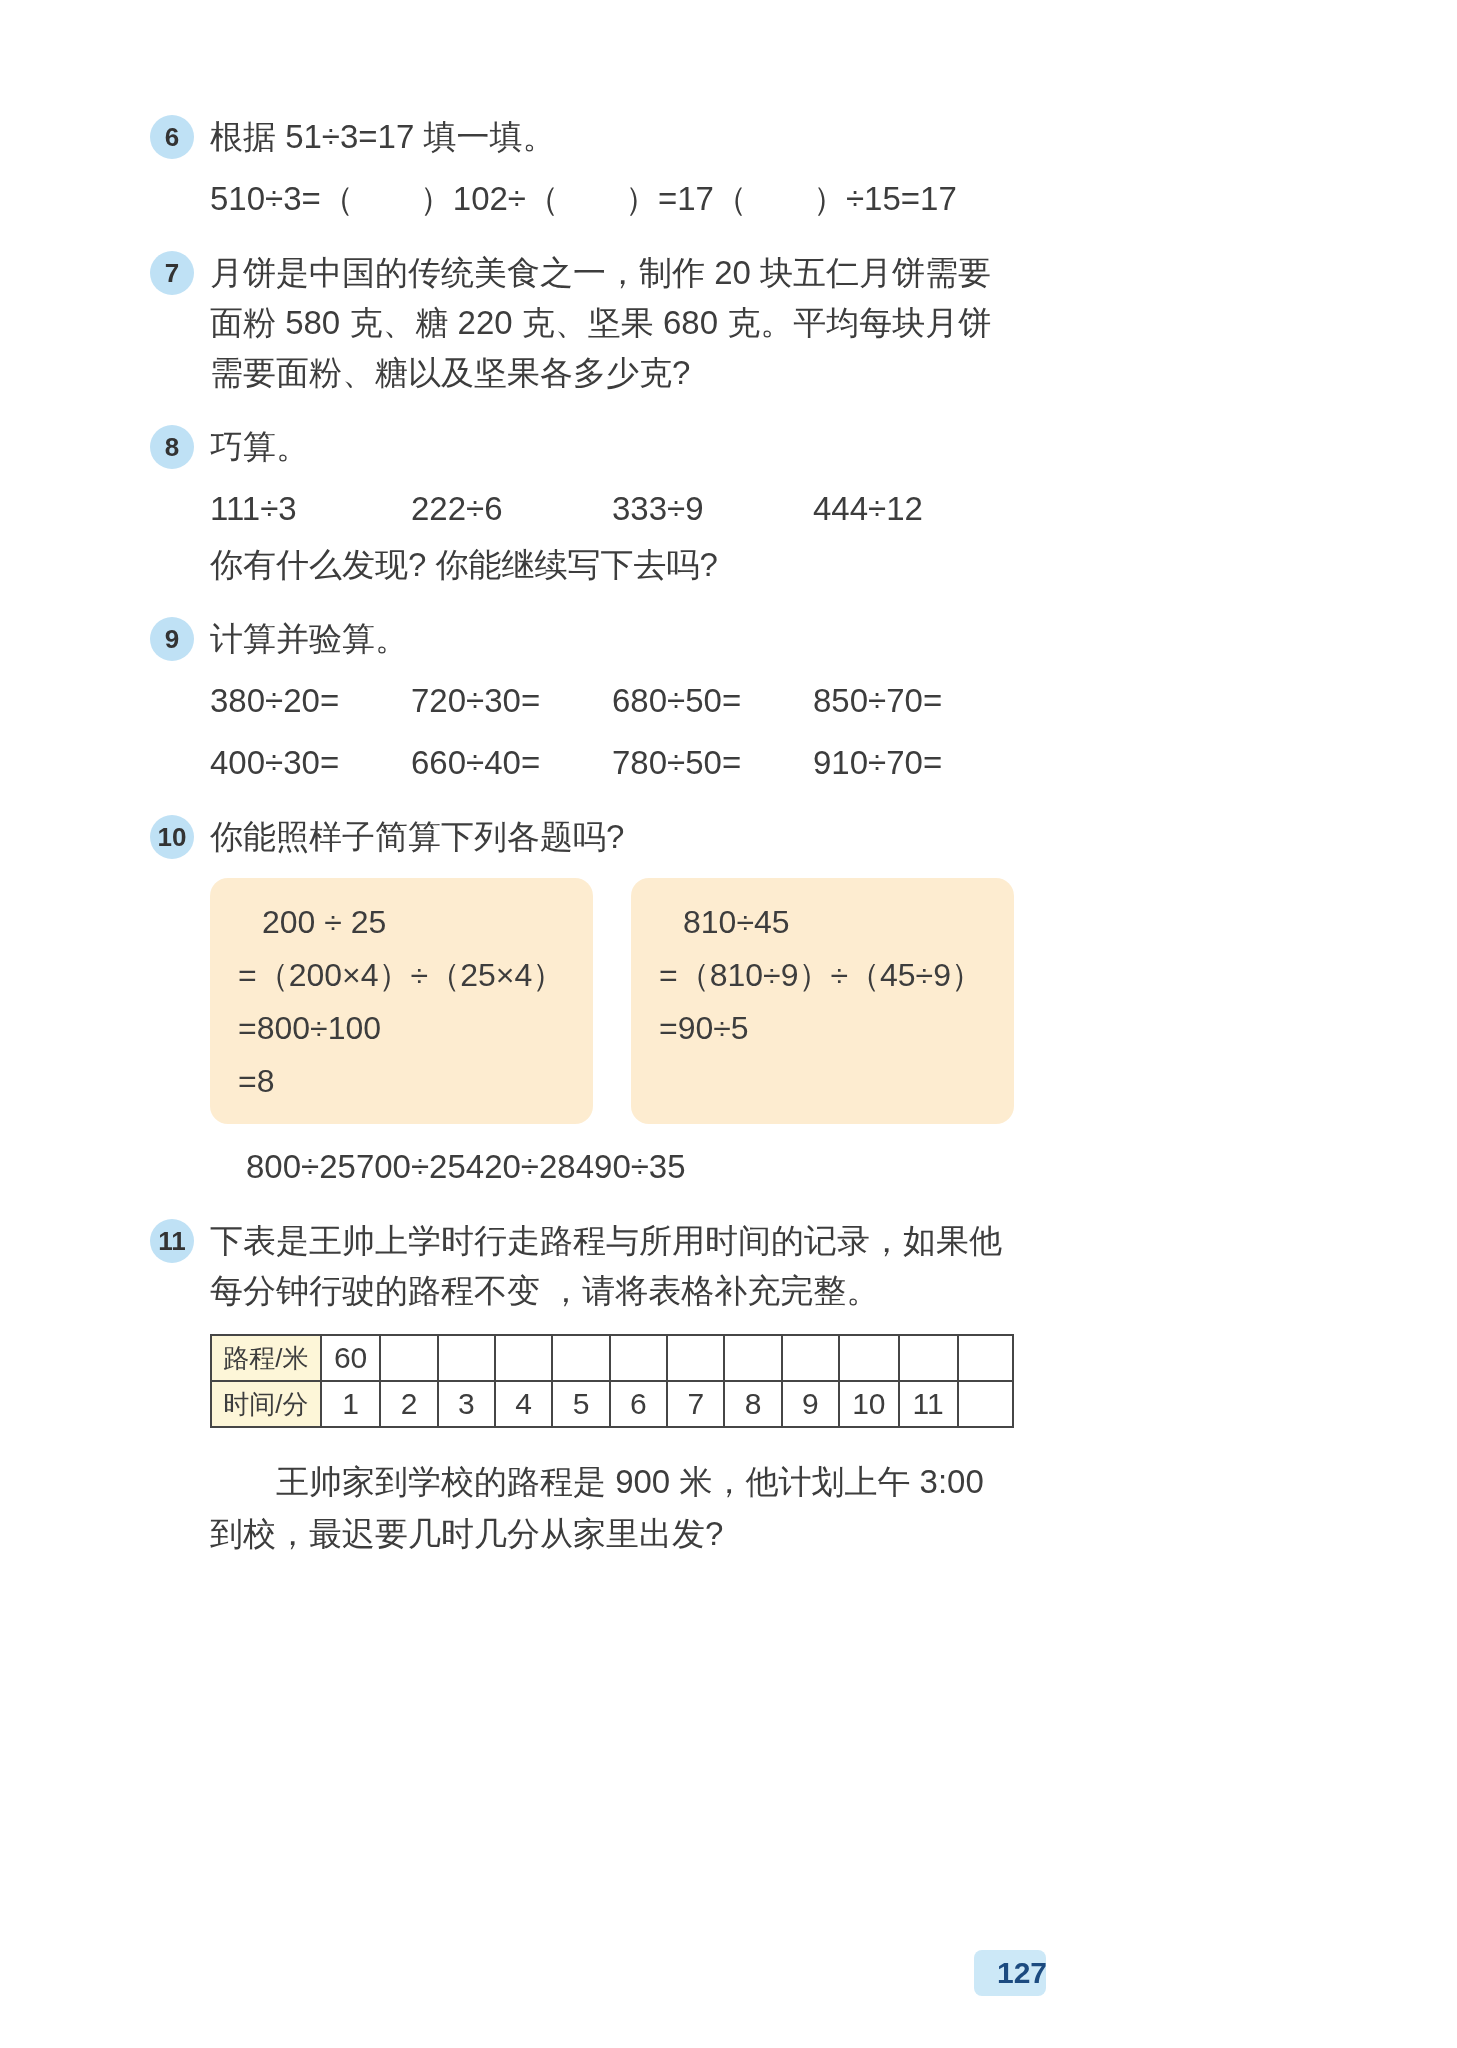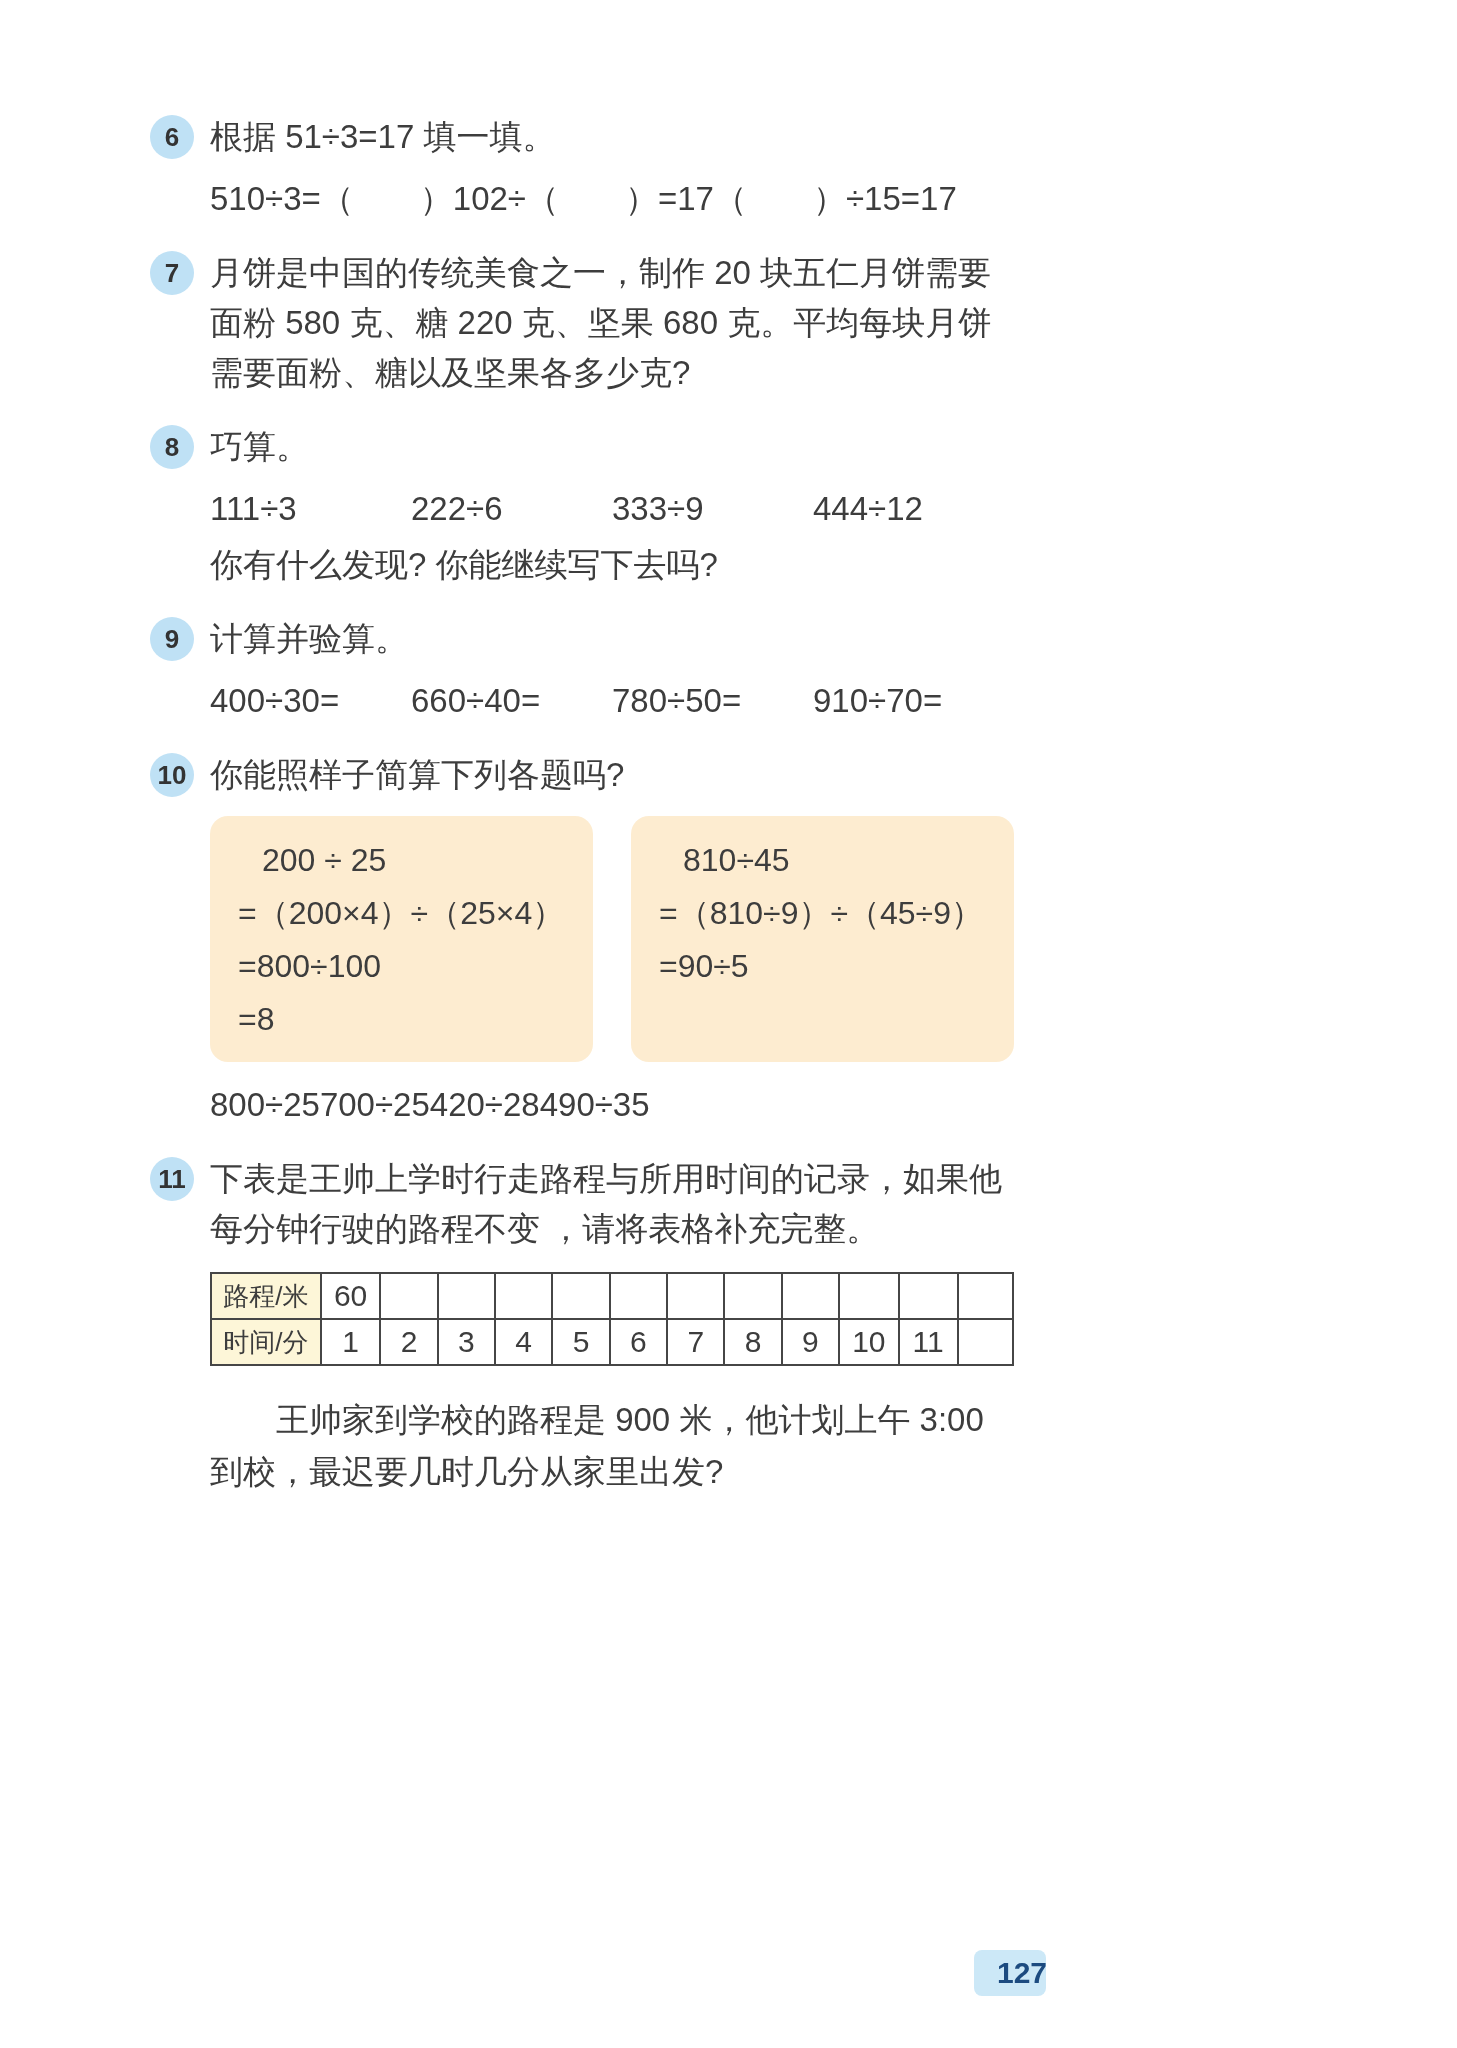--- a/index.html
+++ b/index.html
@@ -41,21 +41,21 @@
   .example-box {
     flex: 1;
     background: var(--example-box-bg, #fdecd0);
     border-radius: 18px;
     padding: 18px 28px 16px 28px;
     font-size: 32px;
     line-height: 53px;
   }
   .example-box .first { padding-left: 24px; }
 
-  .exercises { margin-top: 18px; }
+  .exercises { margin-top: 18px; margin-left: 36px; }
 
   .dt-table { border-collapse: collapse; margin-top: 18px; }
   .dt-table th, .dt-table td {
     border: 2px solid var(--table-border, #464646);
     height: 46px;
     text-align: center;
     vertical-align: middle;
   }
   .dt-table th {
     width: 112px;
@@ -125,20 +125,26 @@
           <span>444÷12</span>
         </div>
         <p class="line qline">你有什么发现? 你能继续写下去吗?</p>
       </div>
     </section>
 
     <section class="problem">
       <span class="badge">9</span>
       <div class="pbody">
         <p class="line">计算并验算。</p>
+        <div class="row grid4">
+          <span>380÷20=</span>
+          <span>720÷30=</span>
+          <span>680÷50=</span>
+          <span>850÷70=</span>
+        </div>
         <div class="row grid4">
           <span>400÷30=</span>
           <span>660÷40=</span>
           <span>780÷50=</span>
           <span>910÷70=</span>
         </div>
       </div>
     </section>
 
     <section class="problem">

